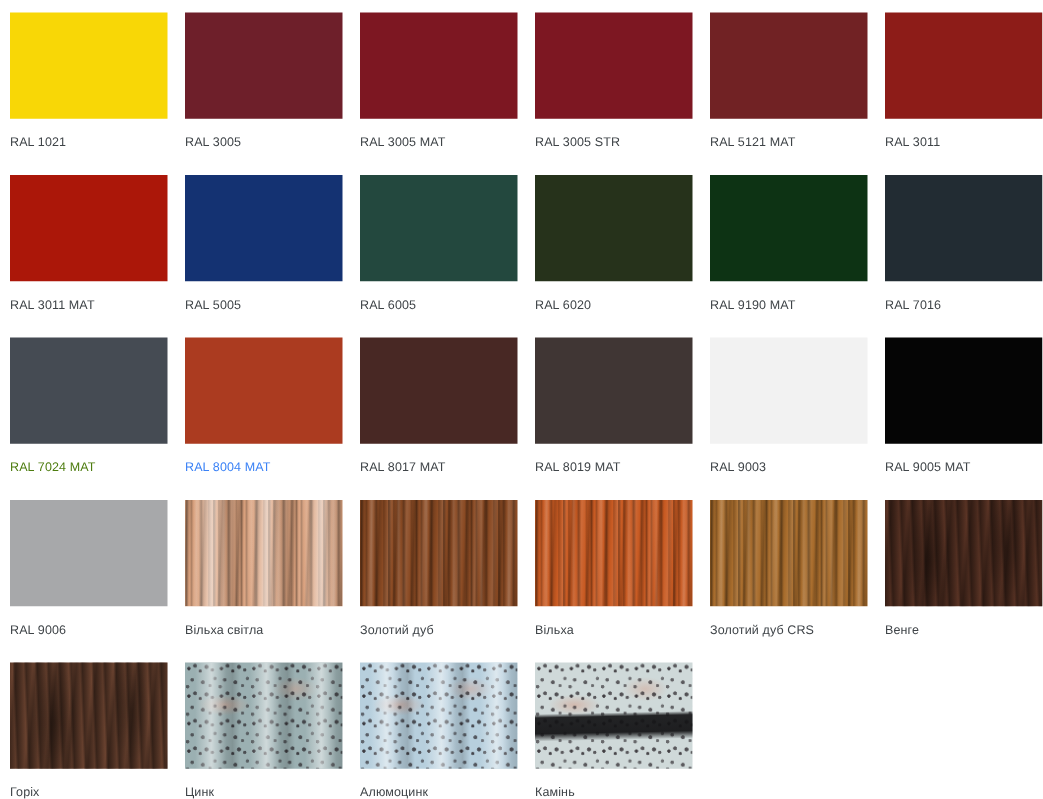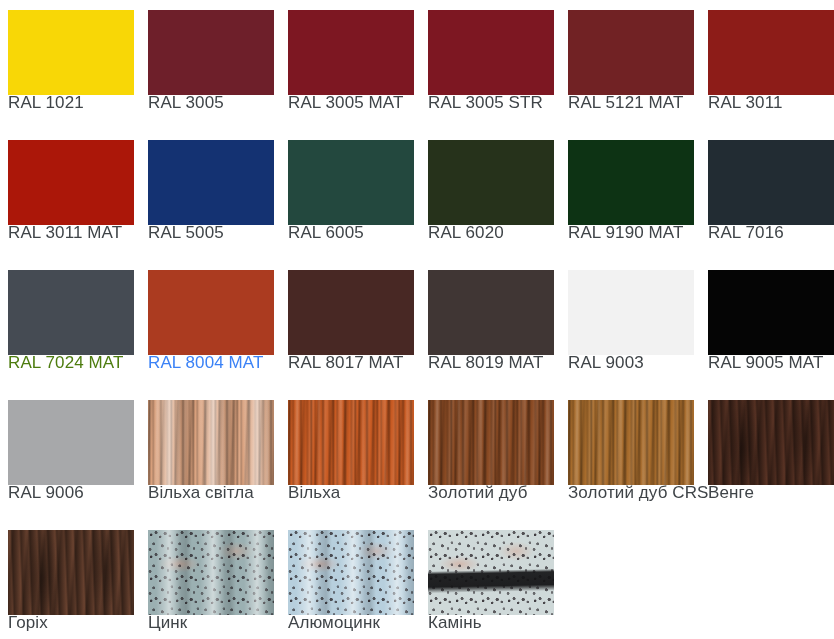--- a/index.html
+++ b/index.html
@@ -33,21 +33,22 @@
   .swatch-chip{
     width:126px;
     height:85px;
     display:block;
     background-color:#cccccc;
     position:relative;
     overflow:hidden;
   }
   .swatch-label{
     display:block;
-    font-size:17px;
+    margin-top:12px;
+    font-size:10px;
     line-height:15px;
     color:#3f4448;
     white-space:nowrap;
     letter-spacing:0.1px;
   }
 
   
 
   
   .tex-ridges::after{
@@ -217,28 +218,28 @@
       </div>
       <div class="swatch-cell">
         <span class="swatch-chip" style="background-color: rgb(167, 168, 170);"></span>
         <span class="swatch-label" style="color: rgb(63, 68, 72);">RAL 9006</span>
       </div>
       <div class="swatch-cell">
         <span class="swatch-chip tex-grain tex-ridges" style="background-color: rgb(217, 160, 124);"></span>
         <span class="swatch-label" style="color: rgb(63, 68, 72);">Вільха світла</span>
       </div>
       <div class="swatch-cell">
+        <span class="swatch-chip tex-grain" style="background-color: rgb(138, 74, 35);"></span>
+        <span class="swatch-label" style="color: rgb(63, 68, 72);">Золотий дуб</span>
+      </div>
+      <div class="swatch-cell">
         <span class="swatch-chip tex-grain" style="background-color: rgb(200, 90, 34);"></span>
         <span class="swatch-label" style="color: rgb(63, 68, 72);">Вільха</span>
       </div>
       <div class="swatch-cell">
-        <span class="swatch-chip tex-grain" style="background-color: rgb(138, 74, 35);"></span>
-        <span class="swatch-label" style="color: rgb(63, 68, 72);">Золотий дуб</span>
-      </div>
-      <div class="swatch-cell">
         <span class="swatch-chip tex-grain" style="background-color: rgb(168, 108, 44);"></span>
         <span class="swatch-label" style="color: rgb(63, 68, 72);">Золотий дуб CRS</span>
       </div>
       <div class="swatch-cell">
         <span class="swatch-chip tex-grain-wavy" style="background-color: rgb(91, 52, 37);"></span>
         <span class="swatch-label" style="color: rgb(63, 68, 72);">Венге</span>
       </div>
       <div class="swatch-cell">
         <span class="swatch-chip tex-grain-wavy" style="background-color: rgb(107, 67, 48);"></span>
         <span class="swatch-label" style="color: rgb(63, 68, 72);">Горіх</span>

